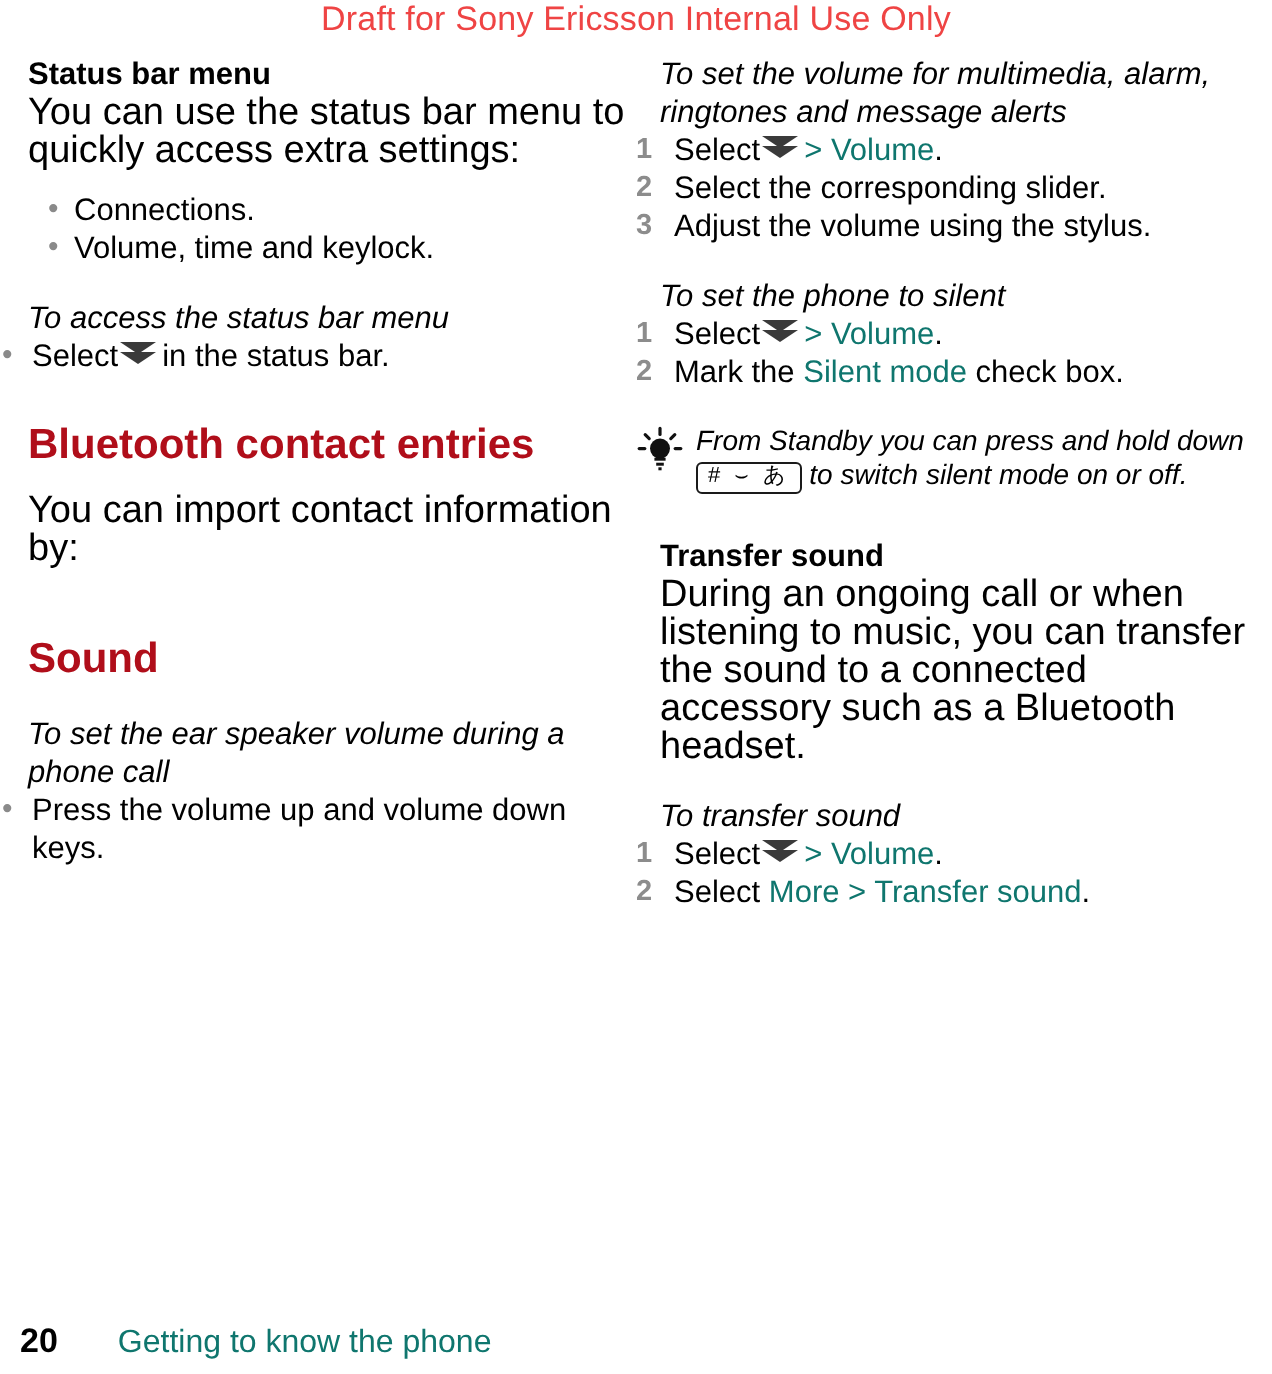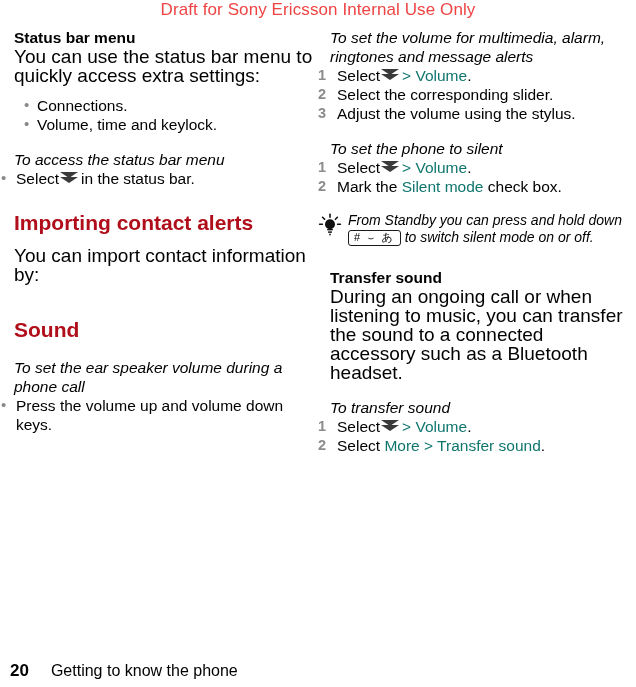--- a/index.html
+++ b/index.html
@@ -191,22 +191,22 @@
     width: 400px;
     white-space: nowrap;
   }
   .footer .pageno {
     font-size: 17px;
     font-weight: bold;
     color: #000;
   }
   .footer .chaptername {
     font-size: 16px;
-    color: #000000;
-    margin-left: 22px;
+    color: #0f766e;
+    margin-left: 30px;
   }
 </style>
 </head>
 <body>
 
 <div class="watermark">Draft for Sony Ericsson Internal Use Only</div>
 
 <div class="columns">
 
   <div class="col col-left">
@@ -223,21 +223,21 @@
 
     <div class="gap-md"></div>
 
     <div class="proc-head">To access the status bar menu</div>
     <ul class="bullets hang">
       <li><span>Select</span><span class="chev"><i class="a"></i><i class="b"></i></span><span>in the status bar.</span></li>
     </ul>
 
     <div class="gap-lg"></div>
 
-    <div class="chapter">Importing contact alerts</div>
+    <div class="chapter">Bluetooth contact entries</div>
 
     <div class="gap-sm"></div>
 
     <div class="para">You can import contact information by:</div>
 
     <div class="gap-sm"></div>
 
 
     <div class="gap-lg"></div>
 

